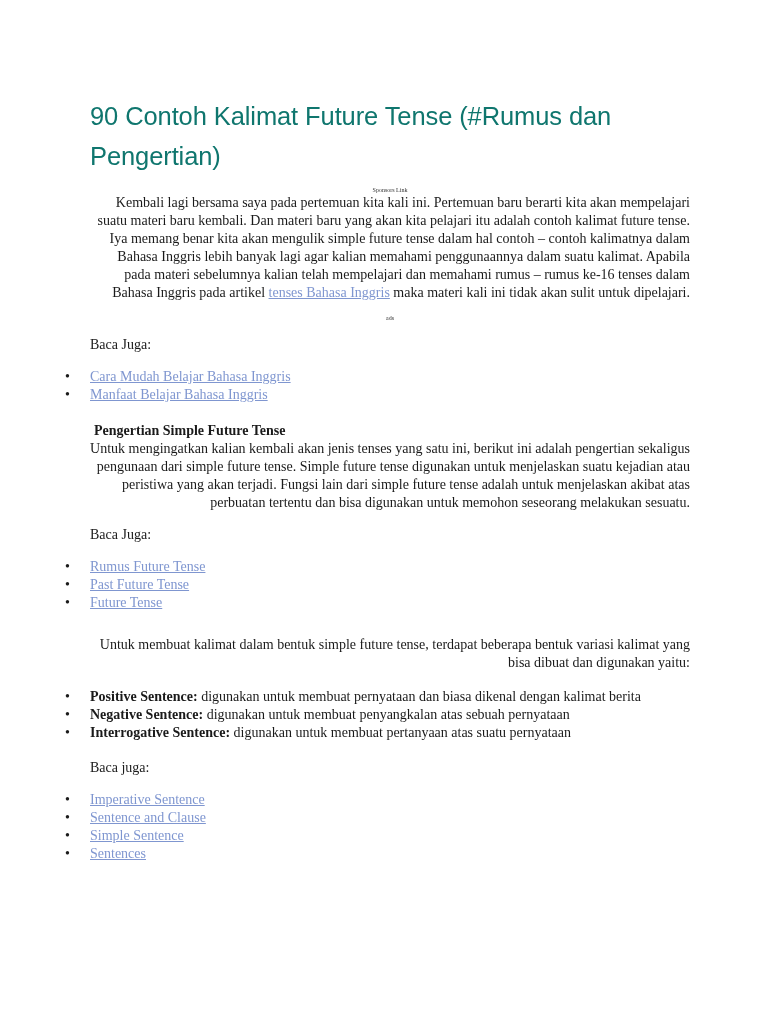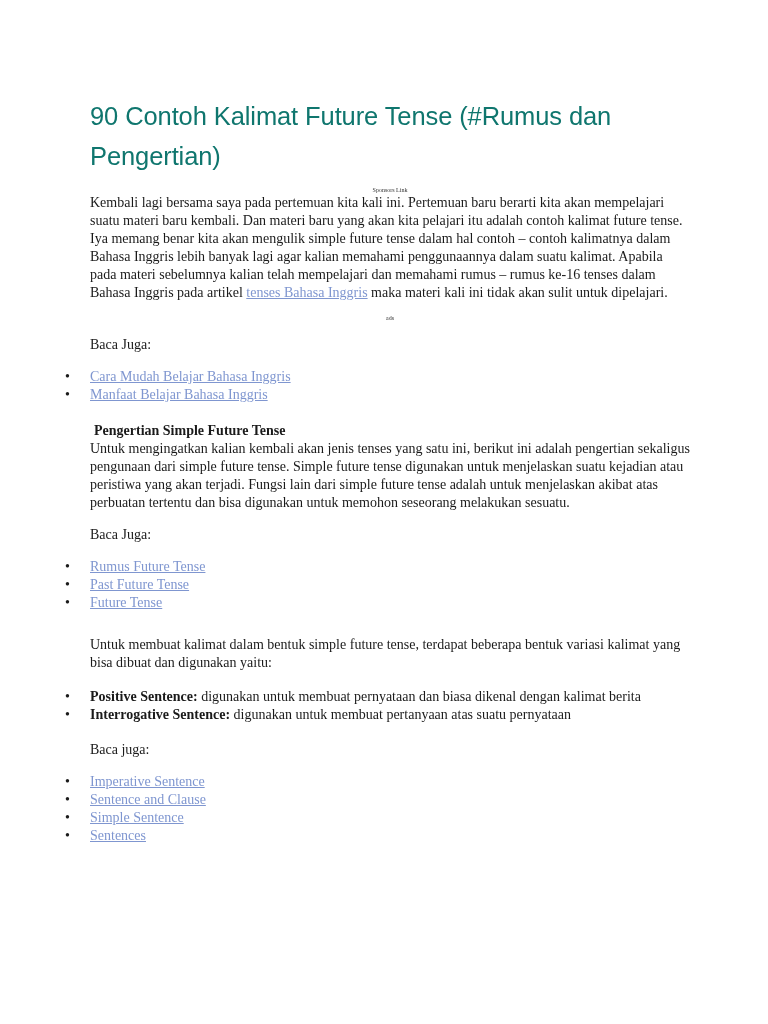--- a/index.html
+++ b/index.html
@@ -13,21 +13,21 @@
       font-size: 25.5px; font-weight: normal; line-height: 40px;
       margin: 0; color: #0f766e; letter-spacing: -0.1px;
     }
     .small-center {
       font-family: "Liberation Serif", serif;
       font-size: 6px; text-align: center; color: #333;
       margin: 0; line-height: 8px;
     }
     .sponsors { margin-top: 10px; }
     p.body {
-      font-size: 14px; line-height: 18px; margin: 0;
+      font-size: 14px; line-height: 18px; margin: 0; text-align: right;
     }
     a.link {
       color: #7f96d0; text-decoration: underline;
     }
     .ads { margin-top: 12px; }
     .baca { font-size: 14px; line-height: 18px; margin: 12px 0 0 0; }
     ul.links {
       list-style: none; margin: 14px 0 0 0; padding: 0;
     }
     ul.links li, ul.bullets li {
@@ -65,20 +65,21 @@
   <p class="baca" style="margin-top:14px">Baca Juga:</p>
   <ul class="links">
     <li><a class="link" href="#">Rumus Future Tense</a></li>
     <li><a class="link" href="#">Past Future Tense</a></li>
     <li><a class="link" href="#">Future Tense</a></li>
   </ul>
 
   <p class="body" style="margin-top:24px">Untuk membuat kalimat dalam bentuk simple future tense, terdapat beberapa bentuk variasi kalimat yang bisa dibuat dan digunakan yaitu:</p>
   <ul class="bullets">
     <li><b>Positive Sentence:</b><span> digunakan untuk membuat pernyataan dan biasa dikenal dengan kalimat berita</span></li>
+    <li><b>Negative Sentence:</b><span> digunakan untuk membuat penyangkalan atas sebuah pernyataan</span></li>
     <li><b>Interrogative Sentence:</b><span> digunakan untuk membuat pertanyaan atas suatu pernyataan</span></li>
   </ul>
 
   <p class="baca" style="margin-top:17px">Baca juga:</p>
   <ul class="links">
     <li><a class="link" href="#">Imperative Sentence</a></li>
     <li><a class="link" href="#">Sentence and Clause</a></li>
     <li><a class="link" href="#">Simple Sentence</a></li>
     <li><a class="link" href="#">Sentences</a></li>
   </ul>

